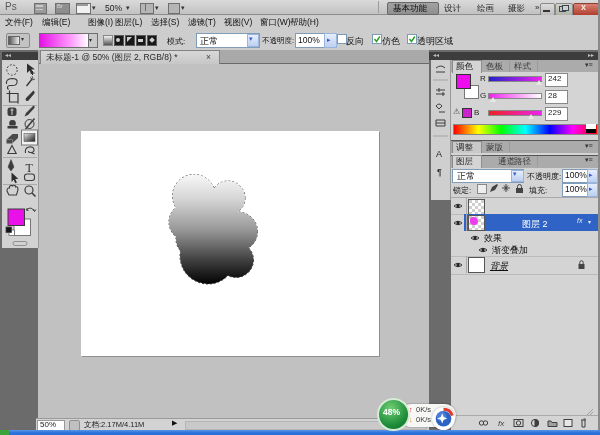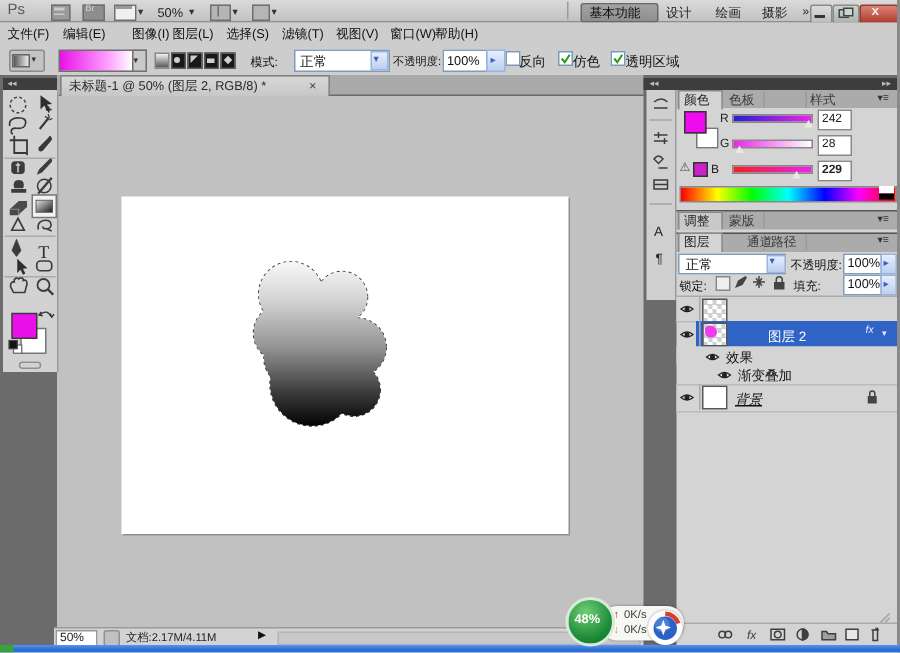--- a/index.html
+++ b/index.html
@@ -238,42 +238,42 @@
 
 <div class="abs" style="left:451px;top:60px;width:147px;height:370px;background:#d4d4d4;"></div>
 
 <div class="abs" style="left:451px;top:60px;width:147px;height:12px;background:#ababab;"></div>
 <div class="abs" style="left:452px;top:60px;width:28px;height:12px;background:#d4d4d4;border:1px solid #8a8a8a;border-bottom:none;"></div>
 <div class="tx" style="left:456px;top:61px;font-size:8.5px;color:#222;">颜色</div>
 <div class="abs" style="left:481px;top:61px;width:1px;height:11px;background:#8f8f8f;"></div>
 <div class="abs" style="left:509px;top:61px;width:1px;height:11px;background:#9a9a9a;"></div>
 <div class="abs" style="left:537px;top:61px;width:1px;height:11px;background:#9a9a9a;"></div>
 <div class="tx" style="left:486px;top:61px;font-size:8.5px;color:#3a3a3a;">色板</div>
-<div class="tx" style="left:540px;top:61px;font-size:8.5px;color:#3a3a3a;text-align:center;">样式</div>
+<div class="tx" style="left:514px;top:61px;font-size:8.5px;color:#3a3a3a;text-align:center;">样式</div>
 <div class="tx" style="left:585px;top:61px;font-size:7px;color:#333;">▾≡</div>
 
 <div class="abs" style="left:464px;top:85px;width:13px;height:12px;background:#fff;border:1px solid #777;"></div>
 <div class="abs" style="left:456px;top:74px;width:13px;height:13px;background:#ee0cee;border:1px solid #333;"></div>
 <div class="tx" style="left:480px;top:74px;font-size:8px;color:#222;">R</div>
 <div class="abs" style="left:488px;top:76px;width:52px;height:4px;background:linear-gradient(90deg,#2222cc,#ee22ee);border:1px solid #888;"></div>
 <div class="abs" style="left:536px;top:80px;width:0;height:0;border-left:3px solid transparent;border-right:3px solid transparent;border-bottom:5px solid #e8e8e8;"></div>
 <div class="abs" style="left:545px;top:73px;width:21px;height:12px;background:#fff;border:1px solid #888;"></div>
 <div class="tx" style="left:548px;top:74px;font-size:8px;color:#222;">242</div>
 <div class="tx" style="left:480px;top:91px;font-size:8px;color:#222;">G</div>
 <div class="abs" style="left:488px;top:93px;width:52px;height:4px;background:linear-gradient(90deg,#ee22ee,#ffffff);border:1px solid #888;"></div>
 <div class="abs" style="left:490px;top:97px;width:0;height:0;border-left:3px solid transparent;border-right:3px solid transparent;border-bottom:5px solid #e8e8e8;"></div>
 <div class="abs" style="left:545px;top:90px;width:21px;height:12px;background:#fff;border:1px solid #888;"></div>
 <div class="tx" style="left:548px;top:91px;font-size:8px;color:#222;">28</div>
 <div class="tx" style="left:453px;top:107px;font-size:8px;color:#444;">⚠</div>
 <div class="abs" style="left:462px;top:108px;width:8px;height:8px;background:#cc22cc;border:1px solid #333;"></div>
 <div class="tx" style="left:474px;top:108px;font-size:8px;color:#222;">B</div>
 <div class="abs" style="left:488px;top:110px;width:52px;height:4px;background:linear-gradient(90deg,#ee2222,#ee22ee);border:1px solid #888;"></div>
 <div class="abs" style="left:528px;top:114px;width:0;height:0;border-left:3px solid transparent;border-right:3px solid transparent;border-bottom:5px solid #e8e8e8;"></div>
 <div class="abs" style="left:545px;top:107px;width:21px;height:12px;background:#fff;border:1px solid #888;"></div>
-<div class="tx" style="left:548px;top:108px;font-size:8px;color:#222;font-weight:bold;">229</div>
+<div class="tx" style="left:548px;top:108px;font-size:8px;color:#222;">229</div>
 
 <div class="abs" style="left:453px;top:124px;width:143px;height:9px;background:linear-gradient(90deg,#ff0000,#ffff00 17%,#00ff00 33%,#00ffff 50%,#0000ff 67%,#ff00ff 83%,#ff0000);border:1px solid #888;"></div>
 <div class="abs" style="left:586px;top:124px;width:10px;height:5px;background:#fff;"></div>
 <div class="abs" style="left:586px;top:129px;width:10px;height:4px;background:#000;"></div>
 
 <div class="abs" style="left:451px;top:140px;width:147px;height:12px;background:#ababab;border-top:1px solid #555;"></div>
 <div class="abs" style="left:452px;top:141px;width:28px;height:11px;background:#c9c9c9;border:1px solid #8a8a8a;border-bottom:none;"></div>
 <div class="tx" style="left:456px;top:142px;font-size:8.5px;color:#222;">调整</div>
 <div class="abs" style="left:481px;top:142px;width:1px;height:10px;background:#8f8f8f;"></div>
 <div class="abs" style="left:509px;top:142px;width:1px;height:10px;background:#9a9a9a;"></div>
@@ -326,21 +326,21 @@
 <div class="tx" style="left:490px;top:201px;font-size:9px;color:#111;margin-top:17px;">图层 1</div>
 
 <div class="abs" style="left:464px;top:214px;width:134px;height:17px;background:#2f63c5;"></div>
 <div class="abs" style="left:466px;top:214px;width:1px;height:17px;background:#aaa;"></div>
 <svg class="abs" style="left:453px;top:219px;" width="10" height="8" viewBox="0 0 10 8">
     <path d="M1 4 Q5 0.6 9 4 Q5 7.4 1 4 z" fill="#f2f2f2" stroke="#222" stroke-width="0.9"></path>
     <circle cx="5" cy="4" r="1.7" fill="#222"></circle>
   </svg>
 <div class="abs checker" style="left:468px;top:215px;width:15px;height:14px;border:1px solid #555;"></div>
 <div class="abs" style="left:470px;top:217px;width:8px;height:8px;background:#ee3cee;border-radius:40% 60% 50% 50%;"></div>
-<div class="tx" style="left:480px;top:218px;font-size:9px;color:#fff;padding-left:32px;">图层 2</div>
+<div class="tx" style="left:490px;top:218px;font-size:9px;color:#fff;padding-left:32px;">图层 2</div>
 <div class="tx" style="left:577px;top:217px;font-size:7px;color:#e8e8f8;font-style:italic;">fx</div>
 <div class="tx" style="left:588px;top:218px;font-size:6px;color:#e8e8f8;">▾</div>
 
 <div class="abs" style="left:451px;top:231px;width:147px;height:12px;background:#d4d4d4;"></div>
 <svg class="abs" style="left:470px;top:234px;" width="10" height="8" viewBox="0 0 10 8">
     <path d="M1 4 Q5 0.6 9 4 Q5 7.4 1 4 z" fill="#f2f2f2" stroke="#222" stroke-width="0.9"></path>
     <circle cx="5" cy="4" r="1.7" fill="#222"></circle>
   </svg>
 <div class="tx" style="left:484px;top:232px;font-size:9px;color:#111;">效果</div>
 

